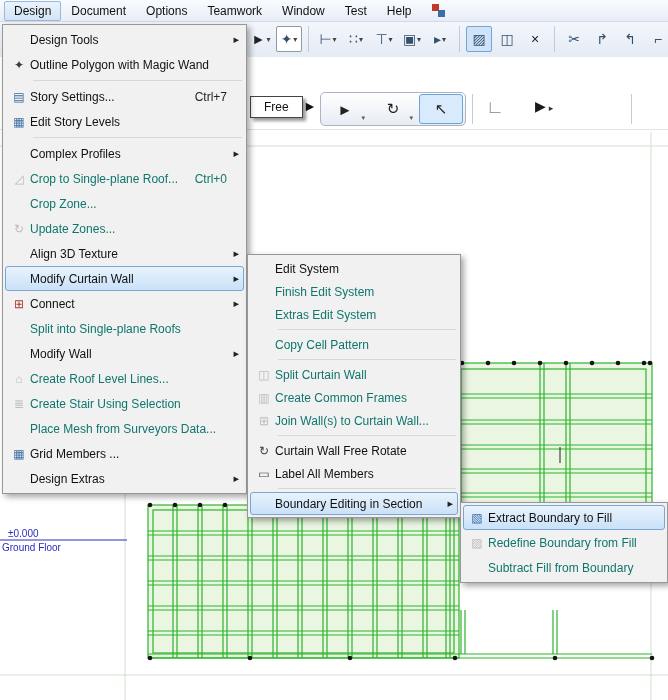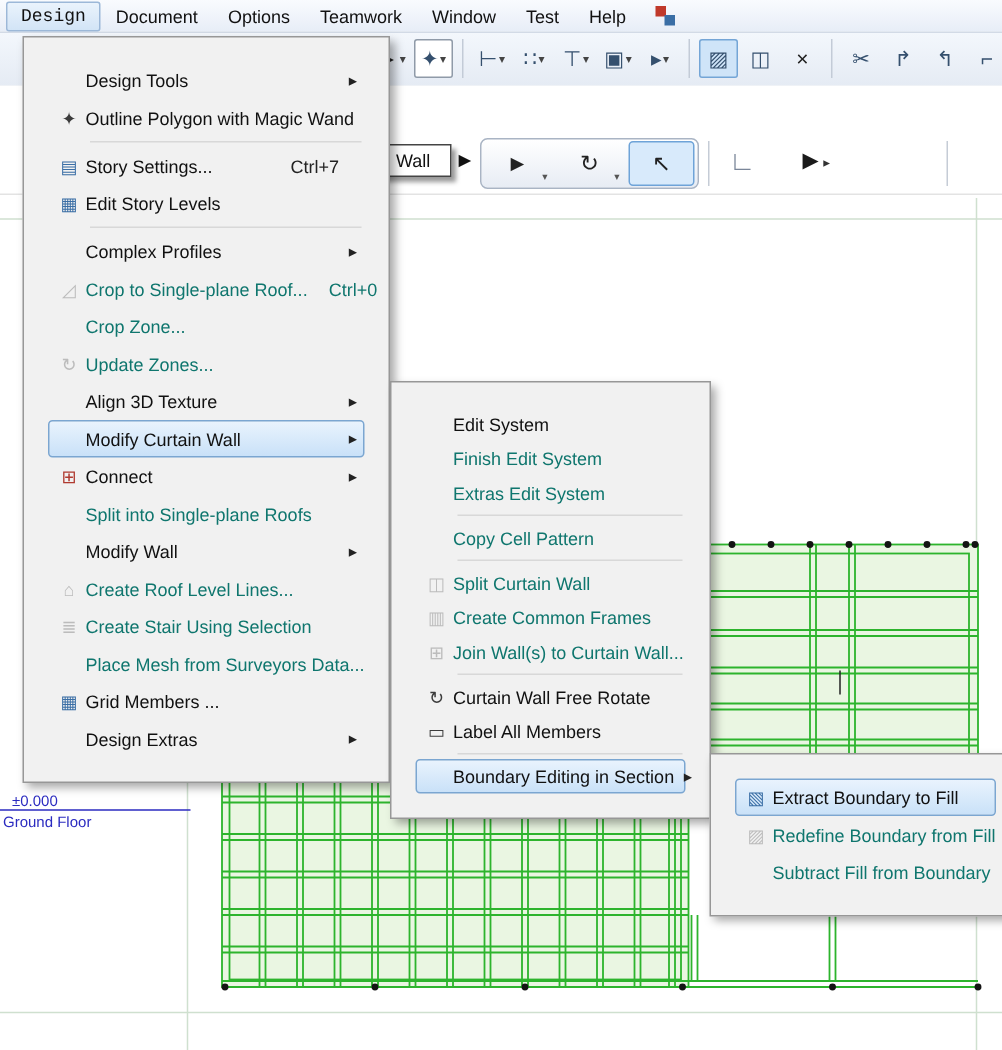--- a/index.html
+++ b/index.html
@@ -4,21 +4,21 @@
 <style>
   html,body{margin:0;padding:0;}
   .app{position:relative;width:668px;height:700px;overflow:hidden;background:#fff;
        font-family:"Liberation Sans",sans-serif;font-size:12px;color:#111;}
 
   
   .menubar{position:absolute;left:0;top:0;width:668px;height:22px;z-index:15;
            background:linear-gradient(#f9fbfe,#e7edf7);border-bottom:1px solid #d2dae6;
            display:flex;align-items:center;padding-left:4px;box-sizing:border-box;}
   .mb-item{padding:2px 9px;border:1px solid transparent;border-radius:2px;white-space:nowrap;}
-  .mb-item.active{background:linear-gradient(#eaf3fc,#d2e4f6);border:1px solid #9cb8d8;font-family:Liberation Mono, monospace;}
+  .mb-item.active{background:linear-gradient(#eaf3fc,#d2e4f6);border:1px solid #9cb8d8;}
   .mb-dockicon{width:13px;height:13px;margin-left:10px;position:relative;display:inline-block;}
   .mb-dockicon::before{content:"";position:absolute;left:0;top:0;width:7px;height:7px;background:#c0392b;}
   .mb-dockicon::after{content:"";position:absolute;right:0;bottom:0;width:7px;height:7px;background:#3a6ea5;}
 
   
   .toolbar1{position:absolute;left:0;top:22px;width:668px;height:35px;z-index:5;
             background:linear-gradient(#f3f7fc,#e5ebf4);border-bottom:1px solid #ccd5e1;}
   .t1row{position:absolute;left:248px;top:4px;display:flex;align-items:center;gap:2px;}
   .tb{display:inline-flex;align-items:center;justify-content:center;height:24px;min-width:24px;
       border:1px solid transparent;border-radius:2px;color:#35506e;font-size:14px;}
@@ -44,21 +44,21 @@
   .angle-glyph{position:absolute;left:486px;top:40px;font-size:18px;color:#7a8699;}
   .play-glyph{position:absolute;left:535px;top:41px;font-size:14px;color:#1a1a1a;}
   .play-glyph::after{content:"▸";font-size:9px;color:#333;margin-left:3px;}
 
   
   .canvas-svg{position:absolute;left:0;top:0;z-index:1;}
   .blu{fill:#2b2bc0;font-size:10px;font-family:"Liberation Sans",sans-serif;}
 
   
   .menu{position:absolute;background:#f1f1f1;border:1px solid #979797;
-        box-shadow:3px 3px 6px rgba(0,0,0,.35);padding:16px;box-sizing:border-box;margin-left:13px;}
+        box-shadow:3px 3px 6px rgba(0,0,0,.35);padding:2px;box-sizing:border-box;}
   .menu-main{left:2px;top:24px;width:245px;z-index:20;}
   .menu-sub1{left:247px;top:254px;width:214px;z-index:21;}
   .menu-sub2{left:460px;top:502px;width:208px;z-index:22;}
   .mi{display:flex;align-items:center;height:25px;padding:0 4px 0 2px;box-sizing:border-box;
       border:1px solid transparent;border-radius:3px;}
   .menu-sub1 .mi{height:23px;}
   .mic{flex:0 0 22px;text-align:center;font-size:12px;color:#444;}
   .mil{white-space:nowrap;}
   .mis{margin-left:auto;padding-left:14px;color:#222;}
   .mi::after{content:"";flex:none;width:12px;}
@@ -182,21 +182,21 @@
           <span>↰</span>
         </span>
       <span class="tb">
           <span>⌐</span>
         </span>
 
     </div>
   </div>
 
   <div class="toolbar2">
-    <div class="wall-tag">Wall</div>
+    <div class="wall-tag">Free</div>
     <span class="cursor-arrow">►</span>
     <div class="tool-group">
       <span class="tg-cell dd">
           <span>►</span>
         </span>
       <span class="tg-cell dd">
           <span>↻</span>
         </span>
       <span class="tg-cell pressed">
           <span>↖</span>

